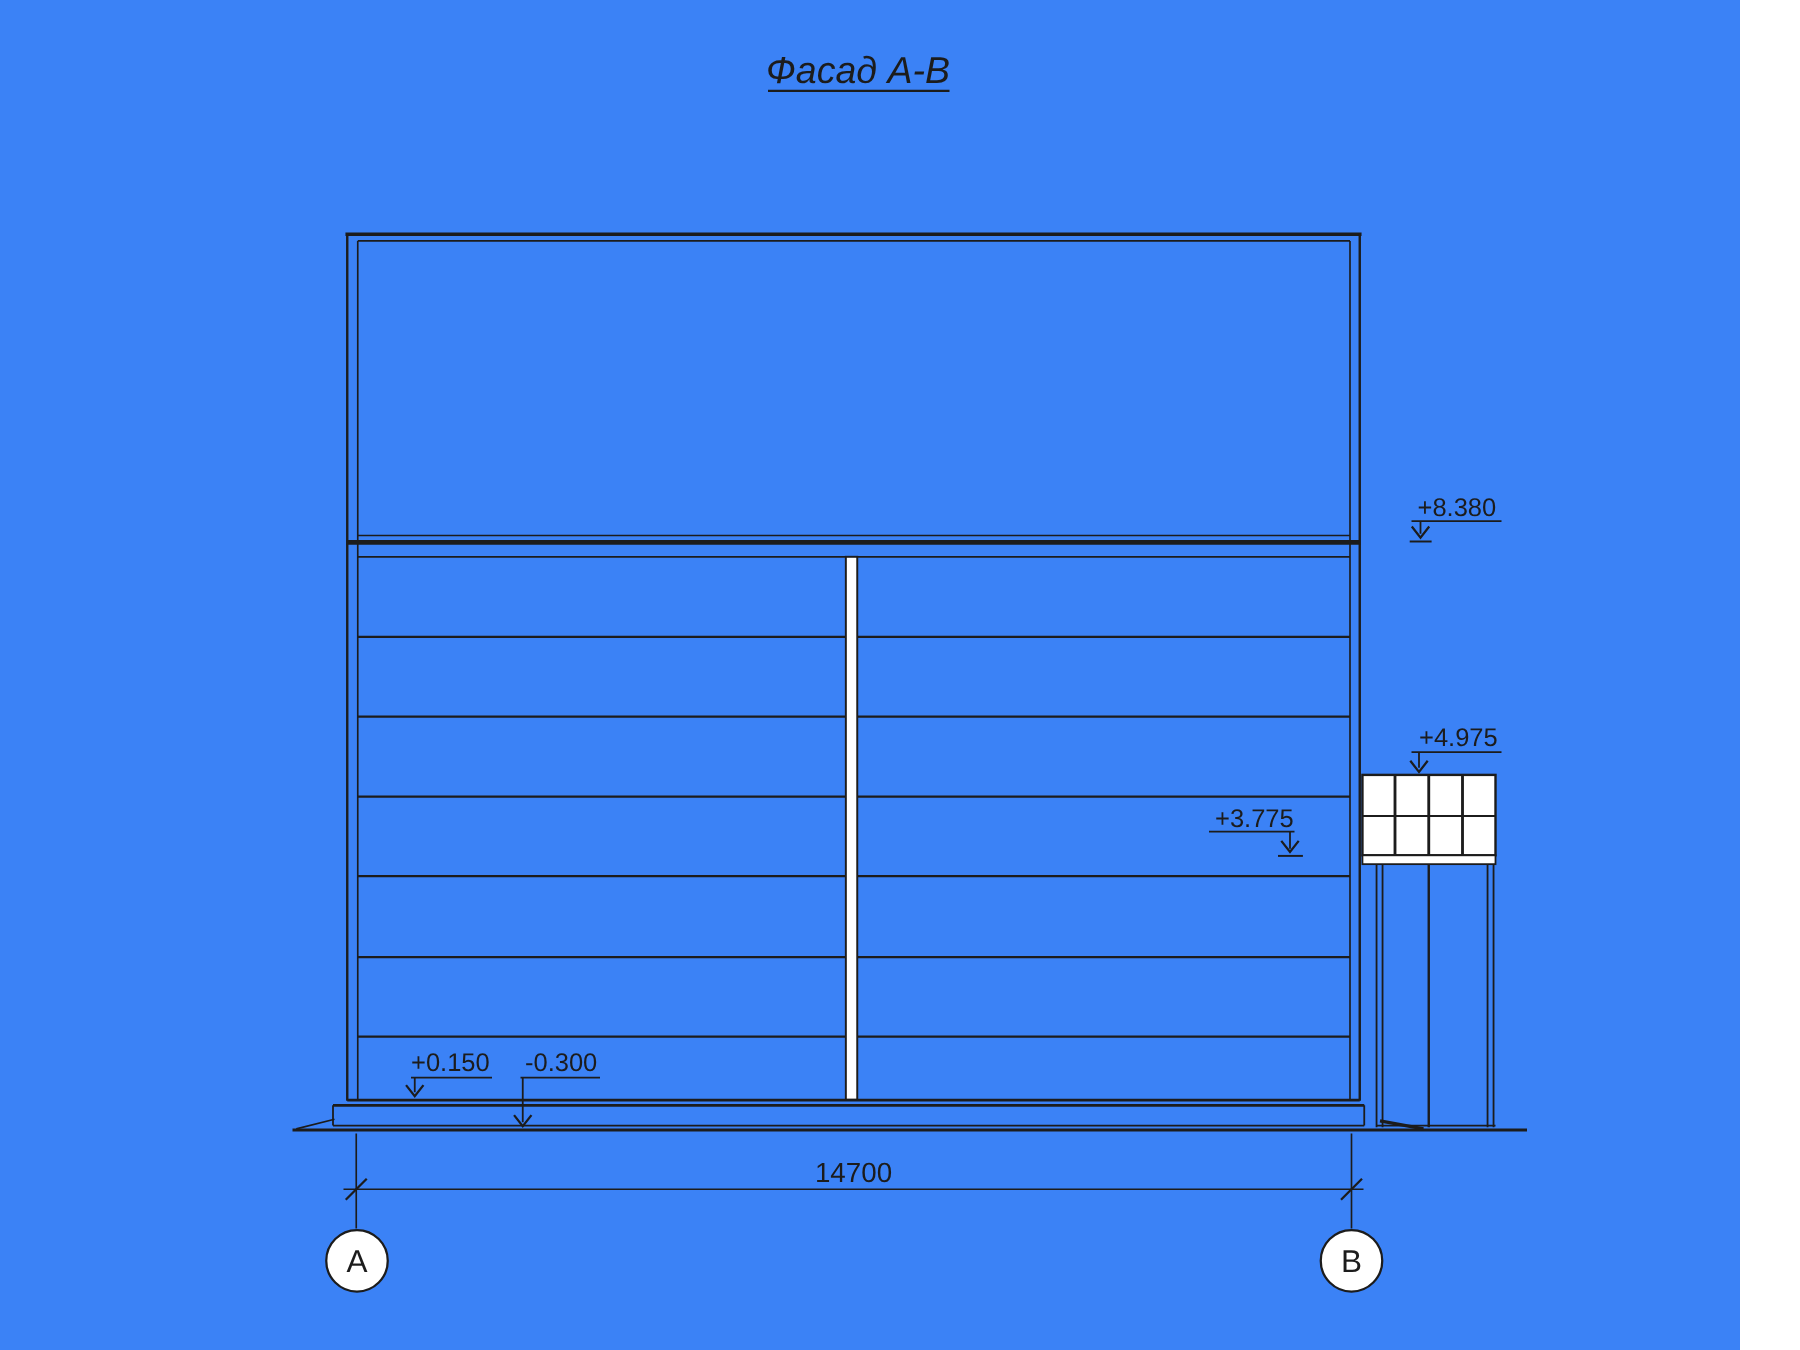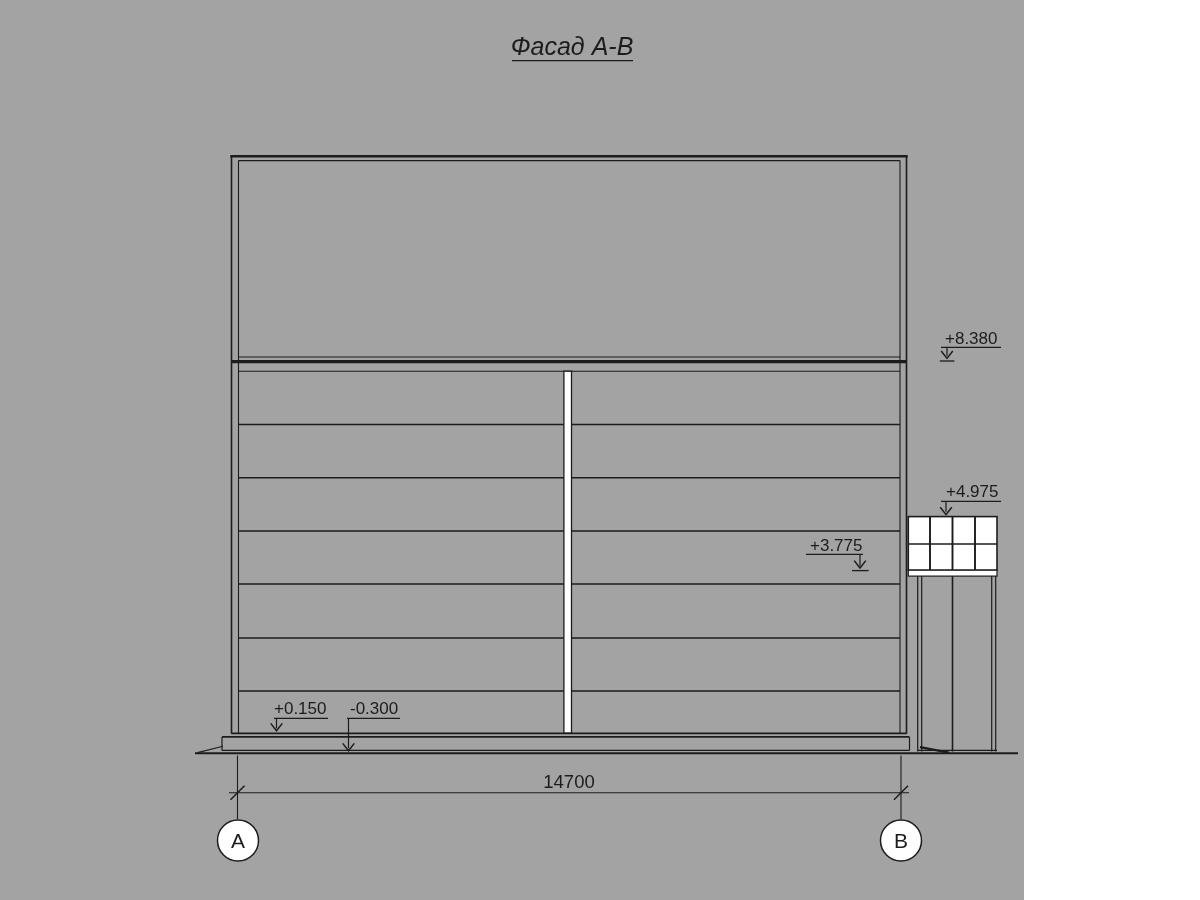--- a/index.html
+++ b/index.html
@@ -1,16 +1,16 @@
 <!DOCTYPE html>
 <html><head>
 <meta charset="utf-8">
 <style>
   html,body{margin:0;padding:0;background:#ffffff;}
-  .stage{position:relative;width:1024px;height:900px;background:#a3a3a3;overflow:hidden;
+  .stage{position:relative;width:1160px;height:900px;background:#3b82f6;overflow:hidden;
          font-family:"Liberation Sans",sans-serif;}
   svg{position:absolute;left:0;top:0;}
   .ln{stroke:#1c1c1c;fill:none;}
   .fillw{fill:#ffffff;stroke:#1c1c1c;}
   text{fill:#1c1c1c;font-family:"Liberation Sans",sans-serif;}
   .title-text{font-size:25px;font-style:italic;}
   .elev-text{font-size:17px;}
   .dim-text{font-size:18.5px;}
   .axis-text{font-size:21px;}
 </style>

